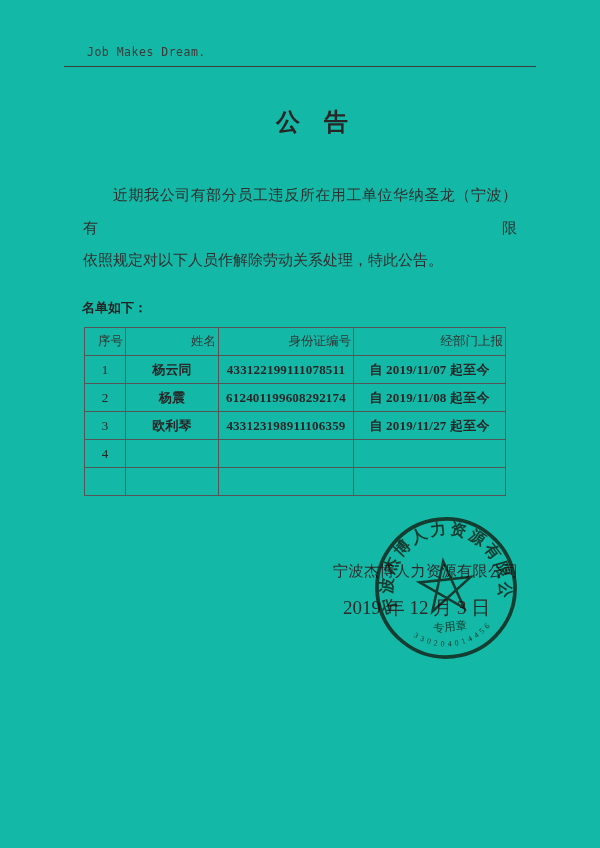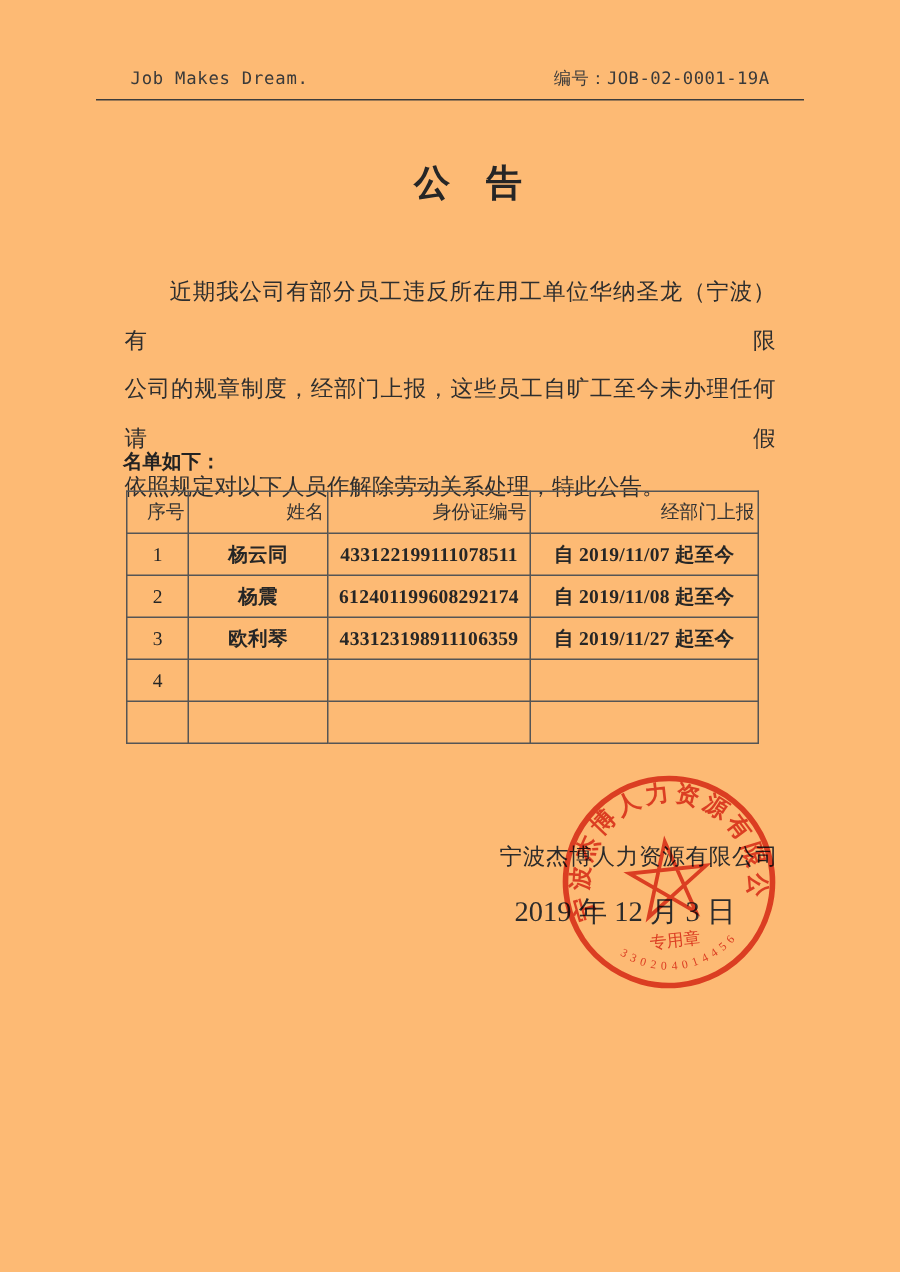--- a/index.html
+++ b/index.html
@@ -1,20 +1,20 @@
 <!DOCTYPE html>
 <html><head>
 <meta charset="utf-8">
 <style>
   html,body{margin:0;padding:0;}
   body{background:#ffffff;}
   .page{
     position:relative;
     width:600px;height:848px;
-    background:#fdba74;
+    background:#14b8a6;
     overflow:hidden;
     font-family:"Liberation Serif","DejaVu Serif",serif;
     color:#2c2c2c;
   }
   
   .hdr-left{
     position:absolute;left:87px;top:45px;
     font-family:"DejaVu Sans Mono","Liberation Mono",monospace;
     font-size:11.5px;color:#3a3a3a;letter-spacing:.5px;
   }
@@ -74,28 +74,26 @@
     transform:rotate(-6deg);
   }
   .seal text{font-family:"Liberation Serif","DejaVu Serif",serif;}
 </style>
 </head>
 <body>
 
 <div class="page">
 
   <div class="hdr-left">Job Makes Dream.</div>
-  <div class="hdr-right">编号：JOB-02-0001-19A</div>
   <div class="hdr-rule"></div>
 
   <div class="doc-title">公　告</div>
 
   <div class="paragraph">
     <div class="para-line first">近期我公司有部分员工违反所在用工单位华纳圣龙（宁波）有限</div>
-    <div class="para-line">公司的规章制度，经部门上报，这些员工自旷工至今未办理任何请假</div>
     <div class="para-line last">依照规定对以下人员作解除劳动关系处理，特此公告。</div>
   </div>
 
   <div class="list-label">名单如下：</div>
 
   <table class="roster">
     <colgroup>
       <col style="width:41px">
         <col style="width:93px">
         <col style="width:135px">

